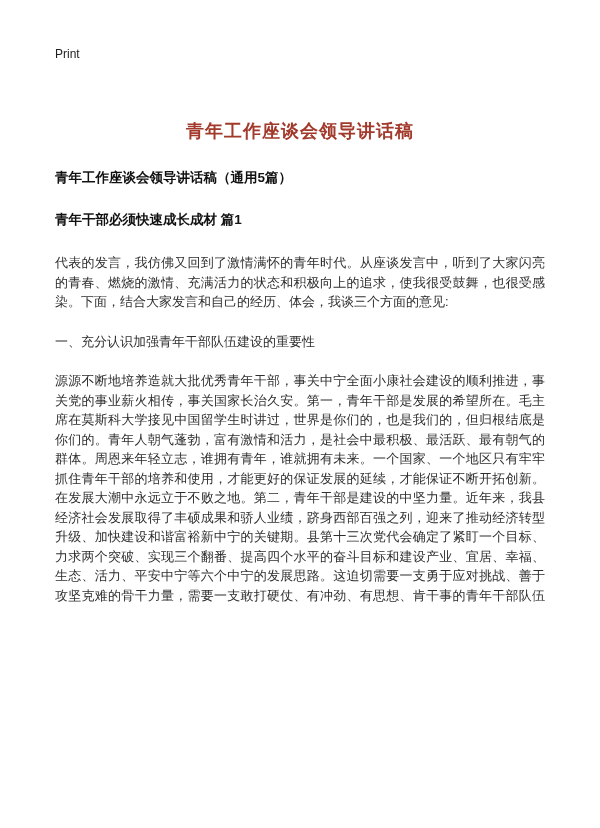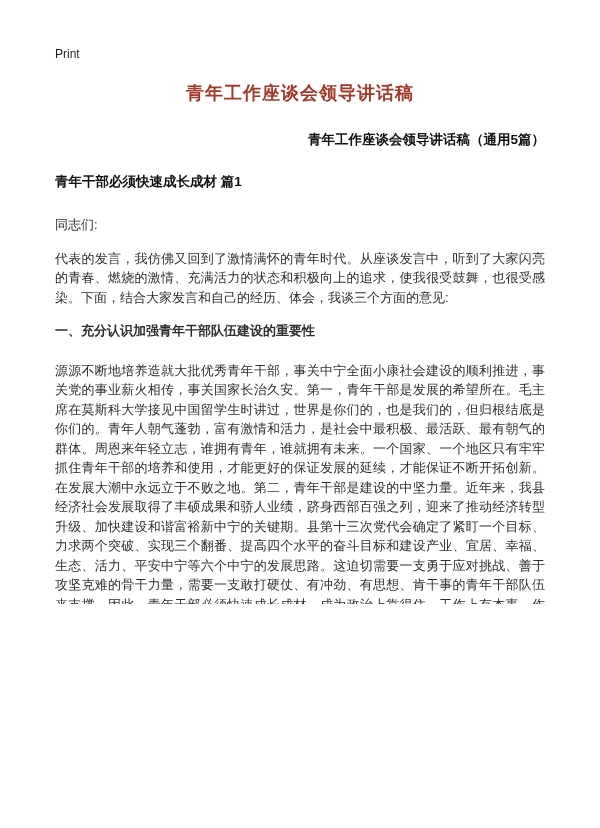--- a/index.html
+++ b/index.html
@@ -30,60 +30,57 @@
     font-weight: bold;
     text-align: center;
     margin: 0 0 26px 0;
     letter-spacing: 1px;
   }
   .doc-subtitle {
     font-size: 13.5px;
     font-weight: bold;
     color: #111111;
     margin: 0 0 24px 0;
-    text-align: right;
   }
   .doc-section-title {
     font-size: 13.5px;
     font-weight: bold;
     color: #111111;
     margin: 0 0 24px 0;
   }
   .body-text p {
     font-size: 13px;
     line-height: 19.5px;
     text-align: justify;
     margin: 0 0 14px 0;
     color: #2e2e2e;
   }
   .body-text p.salutation,
   .body-text p.list-heading {
     text-align: left;
   }
   .body-text p.list-heading {
-    margin-top: 14px;
+    margin-top: 20px;
     margin-bottom: 20px;
-    font-weight: bold;
   }
 </style>
 </head>
 <body>
 
 <div class="page">
 
   <div class="print-label">Print</div>
 
-  <h1 class="doc-title" style="color: rgb(162, 58, 44);">青年工作座谈会领导讲话稿</h1>
+  <h1 class="doc-title" style="color: rgb(162, 58, 44); margin-top: 38px;">青年工作座谈会领导讲话稿</h1>
 
   <h2 class="doc-subtitle">青年工作座谈会领导讲话稿（通用5篇）</h2>
 
   <h3 class="doc-section-title">青年干部必须快速成长成材 篇1</h3>
 
   <div class="body-text">
-    <p class="salutation">同志们:</p>
 
 
     <p>代表的发言，我仿佛又回到了激情满怀的青年时代。从座谈发言中，听到了大家闪亮的青春、燃烧的激情、充满活力的状态和积极向上的追求，使我很受鼓舞，也很受感染。下面，结合大家发言和自己的经历、体会，我谈三个方面的意见:</p>
 
     <p class="list-heading">一、充分认识加强青年干部队伍建设的重要性</p>
 
     <p>源源不断地培养造就大批优秀青年干部，事关中宁全面小康社会建设的顺利推进，事关党的事业薪火相传，事关国家长治久安。第一，青年干部是发展的希望所在。毛主席在莫斯科大学接见中国留学生时讲过，世界是你们的，也是我们的，但归根结底是你们的。青年人朝气蓬勃，富有激情和活力，是社会中最积极、最活跃、最有朝气的群体。周恩来年轻立志，谁拥有青年，谁就拥有未来。一个国家、一个地区只有牢牢抓住青年干部的培养和使用，才能更好的保证发展的延续，才能保证不断开拓创新。在发展大潮中永远立于不败之地。第二，青年干部是建设的中坚力量。近年来，我县经济社会发展取得了丰硕成果和骄人业绩，跻身西部百强之列，迎来了推动经济转型升级、加快建设和谐富裕新中宁的关键期。县第十三次党代会确定了紧盯一个目标、力求两个突破、实现三个翻番、提高四个水平的奋斗目标和建设产业、宜居、幸福、生态、活力、平安中宁等六个中宁的发展思路。这迫切需要一支勇于应对挑战、善于攻坚克难的骨干力量，需要一支敢打硬仗、有冲劲、有思想、肯干事的青年干部队伍来支撑。因此，青年干部必须快速成长成材，成为政治上靠得住、工作上有本事、作风上过得硬，推动建设和谐富裕新中宁的中坚力量。第三，青年干部是事业的继承者。从我县实际着眼，目前全县科级干部年龄普遍偏大，老化严重。这说明青年干部的培养力度还远远不够，迫切要求我们在推动中宁创新发展、跨越发展、科学发展的高度重视加强青年干部队伍建设，关注、关心、关爱其成长，支持青年干部发展进步。</p>
 
     <p class="list-heading">二、对青年干部成长成材的几点希望</p>
   </div>

